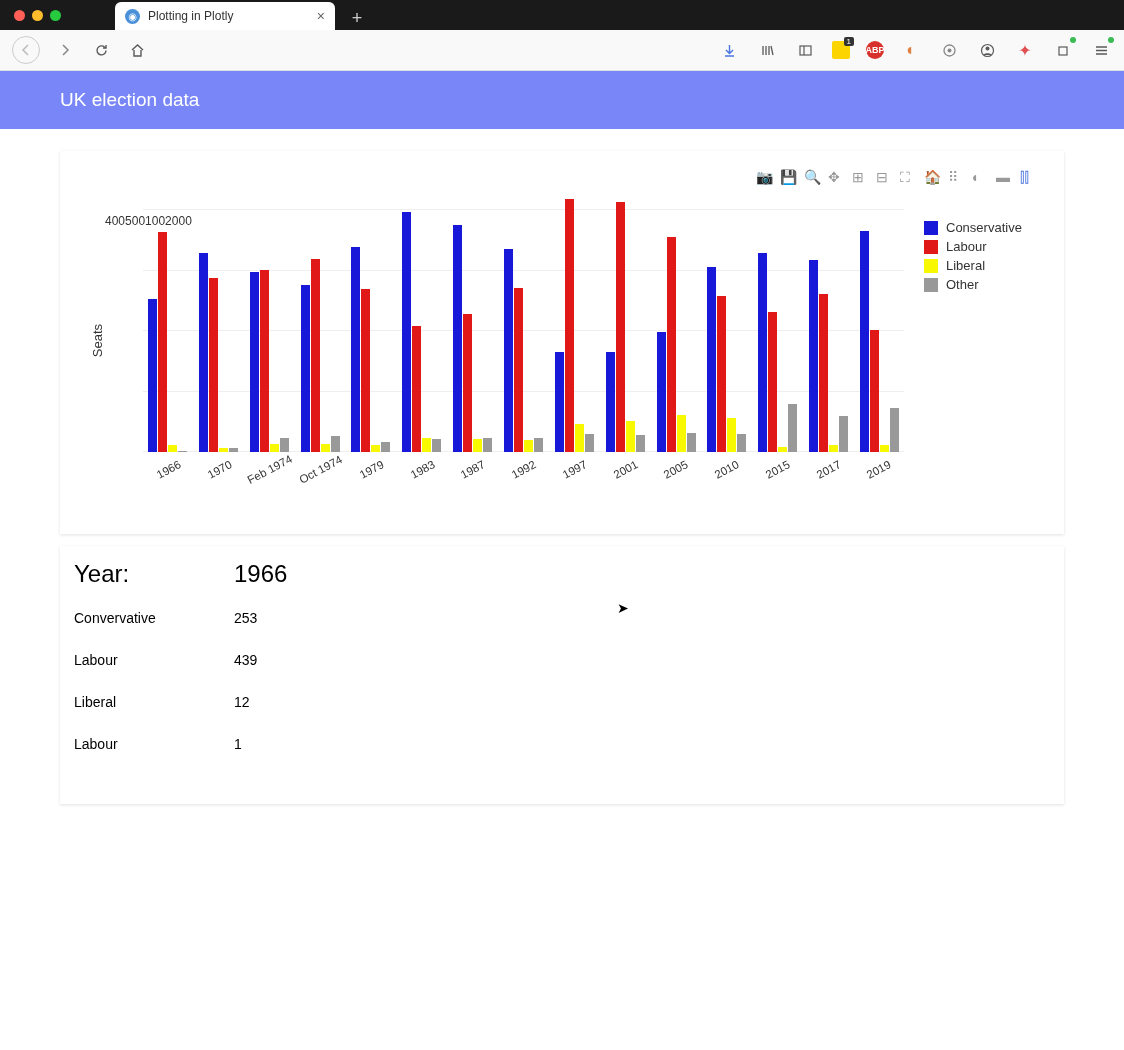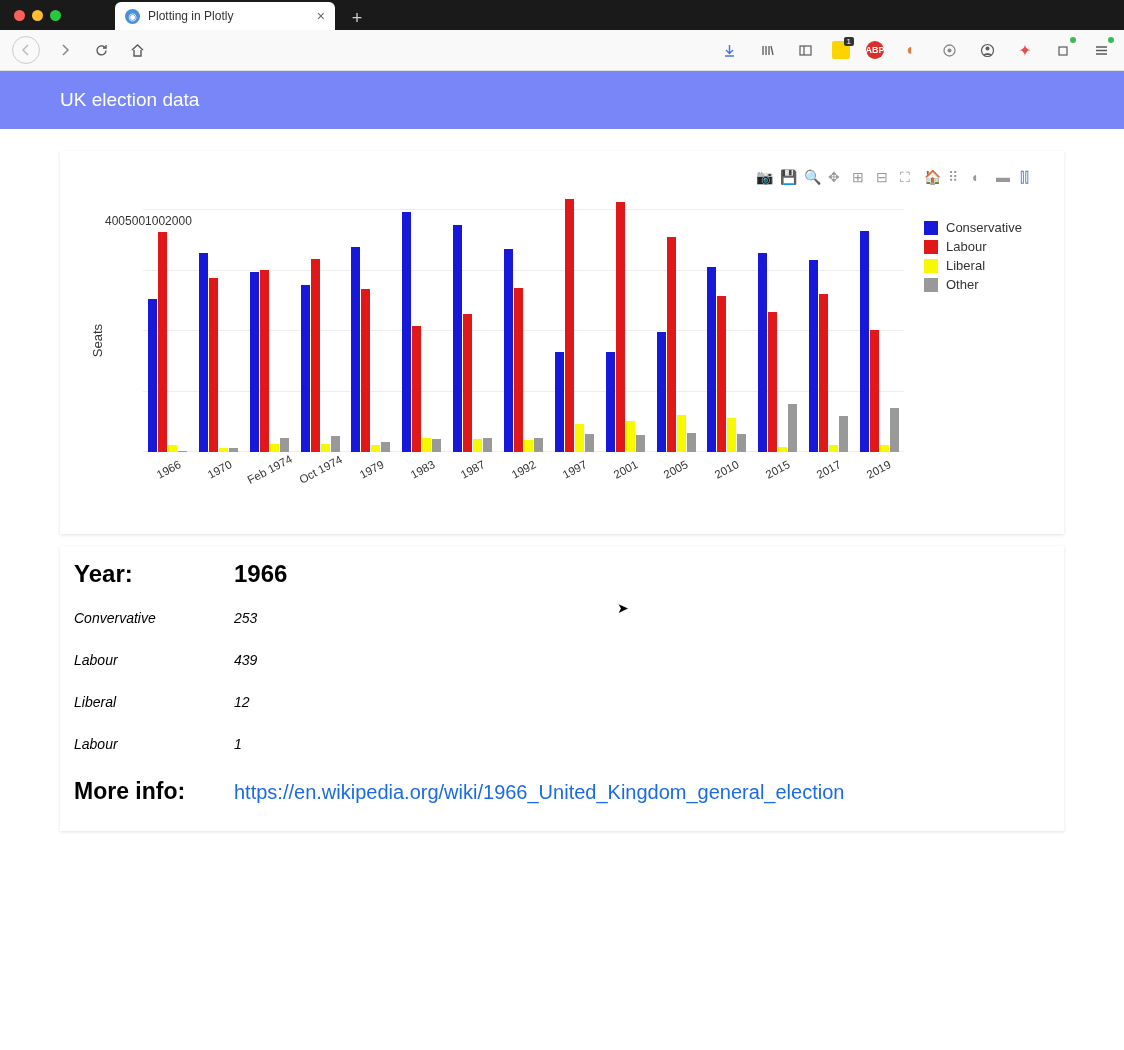--- a/index.html
+++ b/index.html
@@ -184,22 +184,22 @@
     .legend-swatch { width: 14px; height: 14px; }
     .legend-swatch.con { background: #1818d8; }
     .legend-swatch.lab { background: #e01818; }
     .legend-swatch.lib { background: #f8f800; }
     .legend-swatch.oth { background: #999; }
     
     .details-card { padding: 14px 14px 26px 14px; }
     .detail-row { display: flex; margin-bottom: 4px; }
     .detail-label { width: 160px; }
     .detail-value { }
-    .big { font-size: 24px; font-weight: 700; margin-bottom: 22px; }
-    .small { font-size: 14px; margin-bottom: 26px; font-style: italic; }
+    .big { font-size: 24px; font-weight: 400; margin-bottom: 22px; }
+    .small { font-size: 14px; margin-bottom: 26px; }
     .section-heading { font-size: 24px; font-weight: 600; margin-bottom: 26px; }
     .link { color: #1b6ae6; }
     .moreinfo-row { display: flex; align-items: baseline; }
     .moreinfo-row .detail-label { font-size: 23px; font-weight: 600; }
     .moreinfo-row .detail-value { font-size: 20px; }
     
     .fake-cursor {
       position: absolute; left: 617px; top: 600px;
       font-size: 14px; color: #000;
     }
@@ -484,19 +484,15 @@
         </div>
         <div class="detail-row small">
           <div class="detail-label">Liberal</div>
           <div class="detail-value">12</div>
         </div>
         <div class="detail-row small">
           <div class="detail-label">Labour</div>
           <div class="detail-value">1</div>
         </div>
       </div>
-    <div class="moreinfo-row" style="margin-top:14px">
-      <div class="detail-label">More info:</div>
-      <div class="detail-value link">https://en.wikipedia.org/wiki/1966_United_Kingdom_general_election</div>
-    </div>
   </div>
 
 </div>
 
 </body></html>

